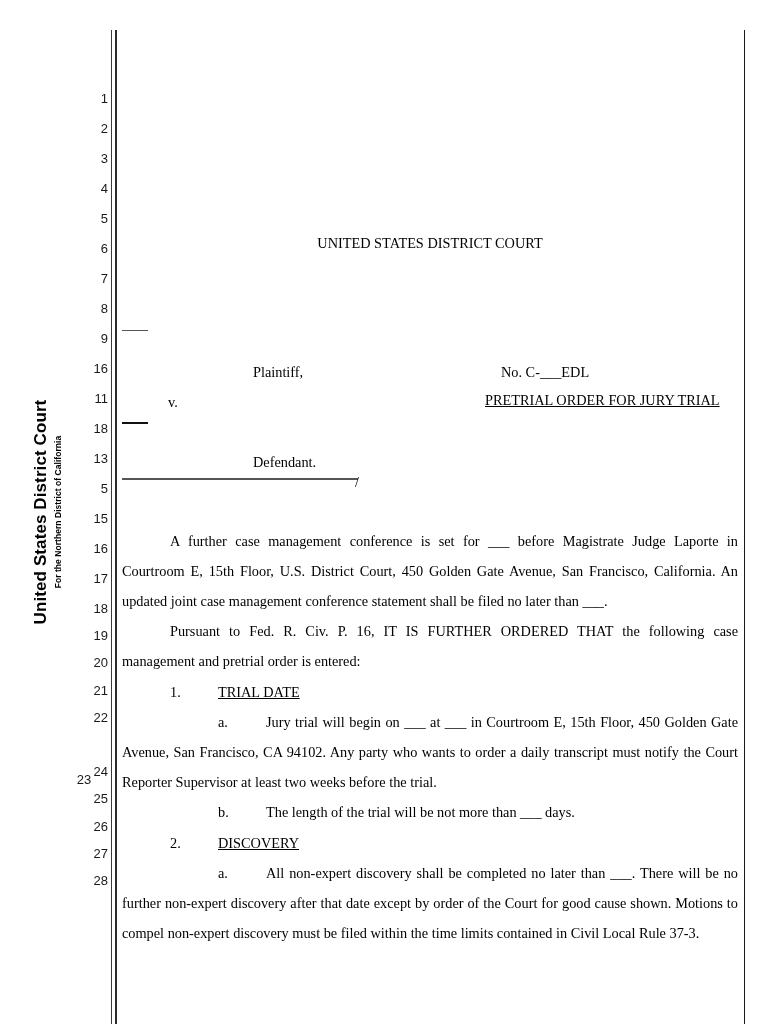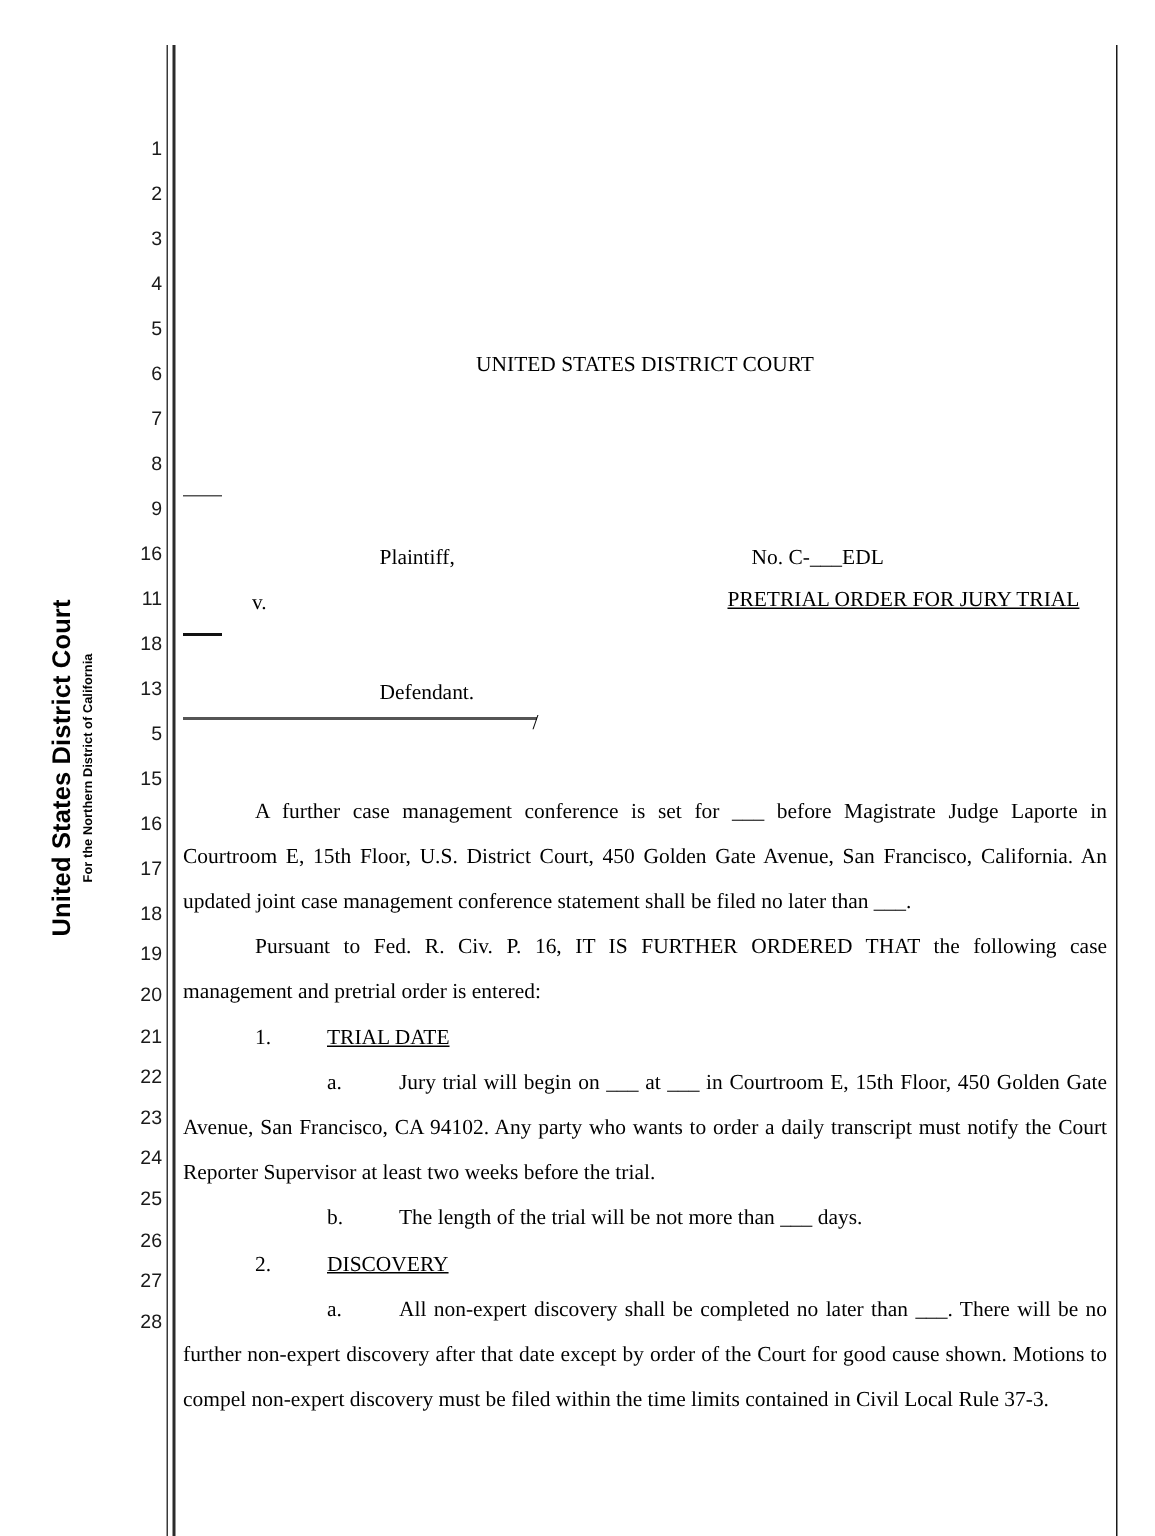--- a/index.html
+++ b/index.html
@@ -231,21 +231,21 @@
     <div class="lineno" style="top: 422px;">13</div>
     <div class="lineno" style="top: 452px;">5</div>
     <div class="lineno" style="top: 482px;">15</div>
     <div class="lineno" style="top: 512px;">16</div>
     <div class="lineno" style="top: 542px;">17</div>
     <div class="lineno" style="top: 572px;">18</div>
     <div class="lineno" style="top: 599.2px;">19</div>
     <div class="lineno" style="top: 626.4px;">20</div>
     <div class="lineno" style="top: 653.6px;">21</div>
     <div class="lineno" style="top: 680.8px;">22</div>
-    <div class="lineno" style="top: 708px;">23</div>
+    <div class="lineno" style="top: 743px; text-align: center;">23</div>
     <div class="lineno" style="top: 735.2px;">24</div>
     <div class="lineno" style="top: 762.4px;">25</div>
     <div class="lineno" style="top: 789.6px;">26</div>
     <div class="lineno" style="top: 816.8px;">27</div>
     <div class="lineno" style="top: 844px;">28</div>
   </div>
 
 <div id="doc-body">
 
   <div class="court-head line1">UNITED STATES DISTRICT COURT</div>

